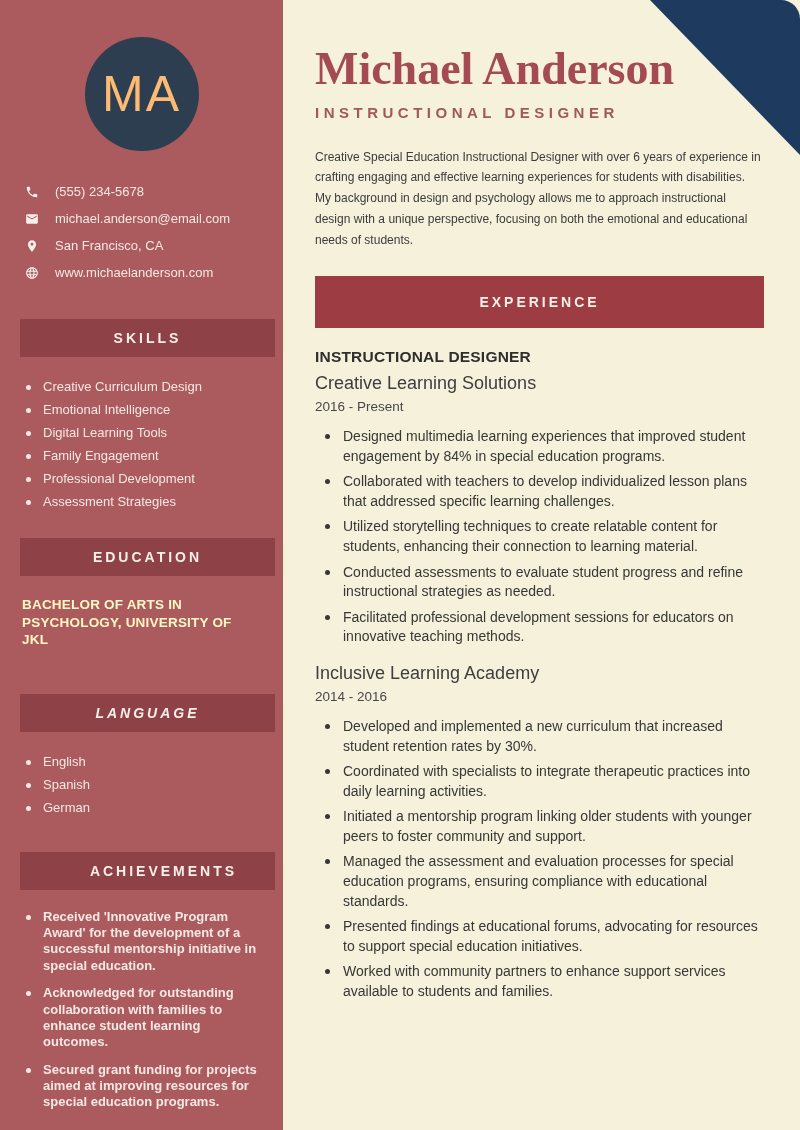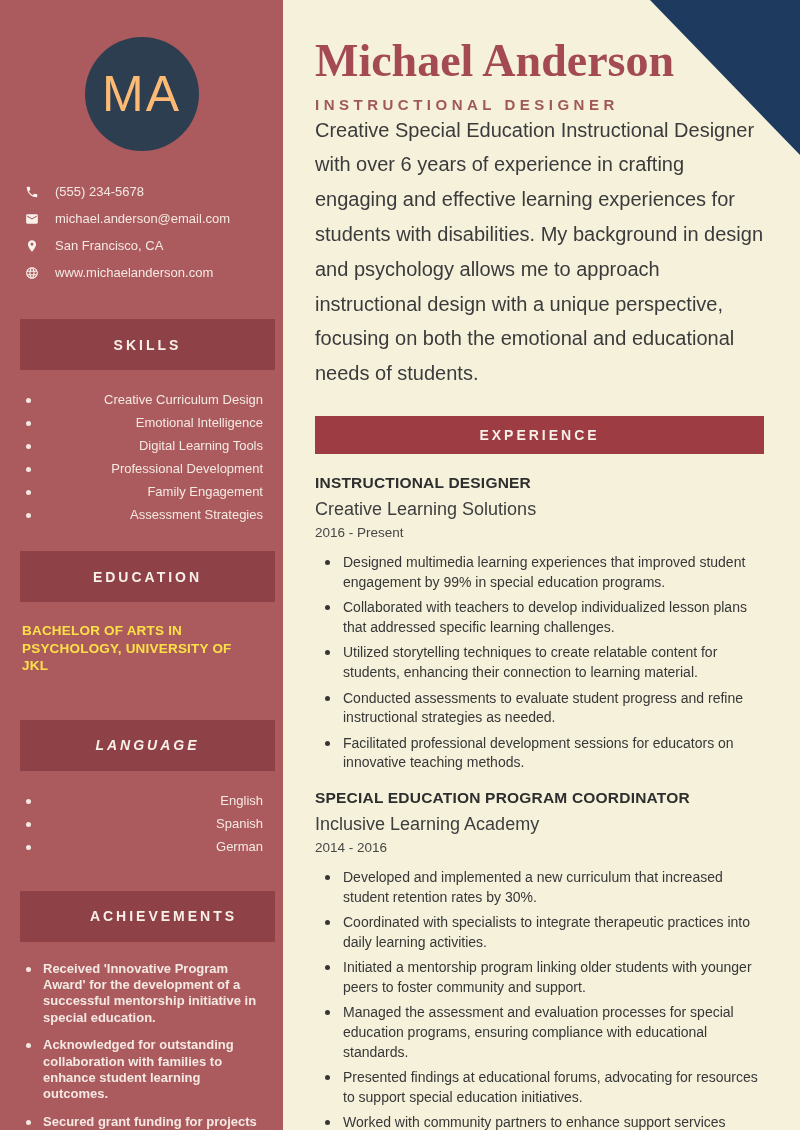--- a/index.html
+++ b/index.html
@@ -57,39 +57,38 @@
     width: 14px;
     height: 14px;
     margin-right: 16px;
     display: inline-flex;
     flex: none;
   }
   .contact .cicon svg { width: 14px; height: 14px; fill: #F8F1EA; }
 
   .sbar {
     margin: 0 8px 0 20px;
-    height: 51px;
+    height: 38px;
     background: #8E4146;
     display: flex;
     align-items: center;
     justify-content: center;
     color: #F8F0E9;
     font-size: 14px;
     font-weight: 700;
     letter-spacing: 3px;
   }
   .sbar.skills { margin-top: 39px; }
   .sbar.education { margin-top: 27px; }
   .sbar.language { margin-top: 45px; font-style: italic; }
   .sbar.achievements { margin-top: 35px; padding-left: 32px; }
 
   .slist {
     list-style: none;
     margin: 21px 20px 0 24px;
-    text-align: right;
   }
   .slist li {
     position: relative;
     padding-left: 19px;
     font-size: 13px;
     line-height: 18px;
     margin-bottom: 5px;
     color: #F4E9E2;
   }
   .slist li::before {
@@ -100,21 +99,21 @@
     width: 5px;
     height: 5px;
     border-radius: 50%;
     background: #F4E9E2;
   }
   .degree {
     margin: 20px 24px 11px 22px;
     font-size: 13.5px;
     font-weight: 700;
     line-height: 1.3;
-    color: #fde047;
+    color: #fef9c3;
     letter-spacing: 0.2px;
   }
   .alist {
     list-style: none;
     margin: 19px 20px 0 24px;
   }
   .alist li {
     position: relative;
     padding-left: 19px;
     font-size: 13px;
@@ -132,22 +131,23 @@
     height: 5px;
     border-radius: 50%;
     background: #F4E9E2;
   }
 
   
   .main {
     flex: 1;
     position: relative;
     background: #F5F1DB;
-    padding: 0 36px 0 32px;
+    padding: 8px 36px 0 32px;
     overflow: hidden;
+    border-radius: 19px;
   }
   .corner-triangle {
     position: absolute;
     top: 0;
     right: 0;
     width: 150px;
     height: 155px;
     background: #1F3A5F;
     clip-path: polygon(0 0, 100% 0, 100% 100%);
   }
@@ -162,29 +162,30 @@
     z-index: 1;
   }
   .subtitle {
     margin-top: 9px;
     font-size: 15px;
     font-weight: 600;
     letter-spacing: 4.5px;
     color: #A15955;
   }
   .summary {
-    font-size: 20px;
+    margin-top: 26px;
+    font-size: 12px;
     line-height: 1.74;
     color: #3B3B3B;
     position: relative;
     z-index: 1;
   }
   .xbar {
     margin-top: 25px;
-    height: 38px;
+    height: 52px;
     background: #9D3C42;
     display: flex;
     align-items: center;
     justify-content: center;
     color: #F7F0E8;
     font-size: 14px;
     font-weight: 700;
     letter-spacing: 3px;
   }
   .job { margin-top: 20px; }
@@ -274,22 +275,22 @@
       </li>
     </ul>
 
     <div class="sbar skills">
       <span>SKILLS</span>
     </div>
     <ul class="slist">
       <li>Creative Curriculum Design</li>
       <li>Emotional Intelligence</li>
       <li>Digital Learning Tools</li>
+      <li>Family Engagement</li>
       <li>Professional Development</li>
-      <li>Family Engagement</li>
       <li>Assessment Strategies</li>
     </ul>
 
     <div class="sbar education">
       <span>EDUCATION</span>
     </div>
     <div class="degree">BACHELOR OF ARTS IN PSYCHOLOGY, UNIVERSITY OF JKL</div>
 
     <div class="sbar language">
       <span>LANGUAGE</span>
@@ -319,30 +320,29 @@
 
     <p class="summary">Creative Special Education Instructional Designer with over 6 years of experience in crafting engaging and effective learning experiences for students with disabilities. My background in design and psychology allows me to approach instructional design with a unique perspective, focusing on both the emotional and educational needs of students.</p>
 
     <div class="xbar">EXPERIENCE</div>
 
     <section class="job">
       <h2>INSTRUCTIONAL DESIGNER</h2>
       <div class="company">Creative Learning Solutions</div>
       <div class="dates">2016 - Present</div>
       <ul class="jbullets">
-        <li>Designed multimedia learning experiences that improved student engagement by 99% in special education programs.</li>
+        <li>Designed multimedia learning experiences that improved student engagement by 84% in special education programs.</li>
         <li>Collaborated with teachers to develop individualized lesson plans that addressed specific learning challenges.</li>
         <li>Utilized storytelling techniques to create relatable content for students, enhancing their connection to learning material.</li>
         <li>Conducted assessments to evaluate student progress and refine instructional strategies as needed.</li>
         <li>Facilitated professional development sessions for educators on innovative teaching methods.</li>
       </ul>
     </section>
 
     <section class="job">
-      <h2>SPECIAL EDUCATION PROGRAM COORDINATOR</h2>
       <div class="company">Inclusive Learning Academy</div>
       <div class="dates">2014 - 2016</div>
       <ul class="jbullets">
         <li>Developed and implemented a new curriculum that increased student retention rates by 30%.</li>
         <li>Coordinated with specialists to integrate therapeutic practices into daily learning activities.</li>
         <li>Initiated a mentorship program linking older students with younger peers to foster community and support.</li>
         <li>Managed the assessment and evaluation processes for special education programs, ensuring compliance with educational standards.</li>
         <li>Presented findings at educational forums, advocating for resources to support special education initiatives.</li>
         <li>Worked with community partners to enhance support services available to students and families.</li>
       </ul>

